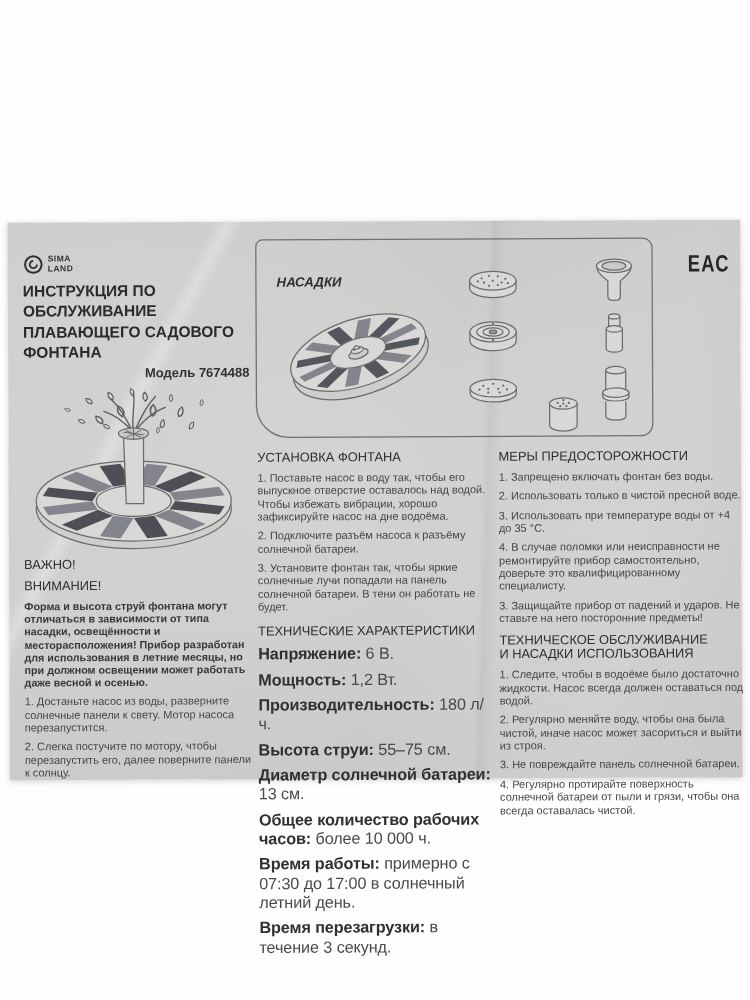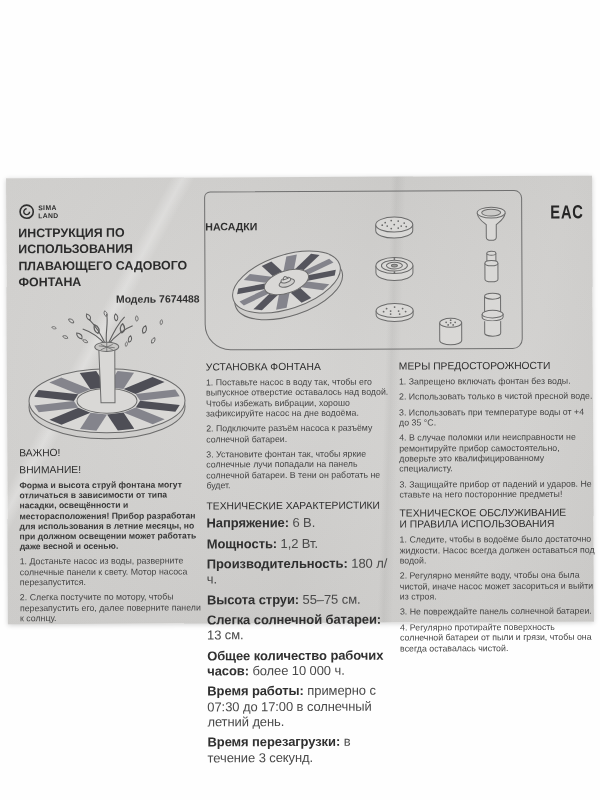--- a/index.html
+++ b/index.html
@@ -28,21 +28,21 @@
   .list p{margin:0 0 5px;}
   .spec-row{font-size:13px;color:#4a4a4a;line-height:1.18;margin:0 0 3.5px;letter-spacing:-0.1px;}
   .spec-row b{color:#303030;}
   
   .brand{display:flex;align-items:center;gap:3px;height:19px;}
   .brand-words{display:flex;flex-direction:column;font-size:6.8px;font-weight:800;
                letter-spacing:.4px;color:#2f2f2f;line-height:1.05;}
   
   .nozzle-box{position:absolute;left:198px;top:14px;width:316px;height:157px;
               border:1.2px solid #6f6f6f;border-radius:6px 8px 10px 26px;}
-  .nozzle-label{position:absolute;left:0;top:28px;font-size:10.6px;font-weight:700;color:#2e2e2e;}
+  .nozzle-label{position:absolute;left:16px;top:28px;font-size:10.6px;font-weight:700;color:#2e2e2e;font-style:italic;}
   .abs{position:absolute;}
   
   .eac{position:absolute;left:544px;top:26px;font-size:16px;font-weight:800;color:#262626;
        transform:scale(.92,1.18);transform-origin:left top;letter-spacing:1px;}
   .fountain-svg{display:block;margin-top:4px;}
 </style>
 </head>
 <body>
 
 <div class="canvas">
@@ -55,21 +55,21 @@
           <path d="M8.5,5.2 a3.3,3.3 0 1 0 3.3,3.3" fill="none" stroke="#d4d3d1" stroke-width="2.2"></path>
           <path d="M8.5,5.6 a2.9,2.9 0 1 0 2.9,2.9" fill="none" stroke="#2f2f2f" stroke-width="1.4"></path>
         </svg>
         <div class="brand-words">
           <span>SIMA</span>
           <span>LAND</span>
         </div>
       </div>
 
       <h1 class="title">
-        <span>ИНСТРУКЦИЯ ПО ИСПОЛЬЗОВАНИЯ</span><br>
+        <span>ИНСТРУКЦИЯ ПО ОБСЛУЖИВАНИЕ</span><br>
         <span>ПЛАВАЮЩЕГО САДОВОГО ФОНТАНА</span>
       </h1>
       <div class="model">Модель 7674488</div>
 
       <svg class="fountain-svg" width="178" height="132" viewBox="0 0 178 132">
         <defs>
           <path id="drop" d="M0,0 C3,1.5 4.8,5.2 2.2,7.6 C-0.6,6 -1.6,2.6 0,0 Z" fill="none" stroke="#5f5f5f" stroke-width="1.1"></path>
         </defs>
 
         <g fill="none" stroke="#5f5f5f" stroke-width="1.1">
@@ -267,21 +267,21 @@
       <div class="list">
 
           <p class="spec-row"><b>Напряжение:</b> <span>6 В.</span></p>
 
           <p class="spec-row"><b>Мощность:</b> <span>1,2 Вт.</span></p>
 
           <p class="spec-row"><b>Производительность:</b> <span>180 л/ч.</span></p>
 
           <p class="spec-row"><b>Высота струи:</b> <span>55–75 см.</span></p>
 
-          <p class="spec-row"><b>Слегка солнечной батареи:</b> <span>13 см.</span></p>
+          <p class="spec-row"><b>Диаметр солнечной батареи:</b> <span>13 см.</span></p>
 
           <p class="spec-row"><b>Общее количество рабочих часов:</b> <span>более 10 000 ч.</span></p>
 
           <p class="spec-row"><b>Время работы:</b> <span>примерно с 07:30 до 17:00 в солнечный летний день.</span></p>
 
           <p class="spec-row"><b>Время перезагрузки:</b> <span>в течение 3 секунд.</span></p>
         </div>
     </div>
 
     <div class="col col3">
@@ -290,21 +290,21 @@
 
       <p class="t">1. Запрещено включать фонтан без воды.</p>
           <p class="t">2. Использовать только в чистой пресной воде.</p>
           <p class="t">3. Использовать при температуре воды от +4 до 35 °C.</p>
           <p class="t">4. В случае поломки или неисправности не ремонтируйте прибор самостоятельно, доверьте это квалифицированному специалисту.</p>
           <p class="t">3. Защищайте прибор от падений и ударов. Не ставьте на него посторонние предметы!</p>
         </div>
 
       <h2 class="h mt7">
         <span>ТЕХНИЧЕСКОЕ ОБСЛУЖИВАНИЕ</span><br>
-        <span>И ПРАВИЛА ИСПОЛЬЗОВАНИЯ</span>
+        <span>И НАСАДКИ ИСПОЛЬЗОВАНИЯ</span>
       </h2>
       <div class="list">
 
       <p class="t">1. Следите, чтобы в водоёме было достаточно жидкости. Насос всегда должен оставаться под водой.</p>
           <p class="t">2. Регулярно меняйте воду, чтобы она была чистой, иначе насос может засориться и выйти из строя.</p>
           <p class="t">3. Не повреждайте панель солнечной батареи.</p>
           <p class="t">4. Регулярно протирайте поверхность солнечной батареи от пыли и грязи, чтобы она всегда оставалась чистой.</p>
         </div>
     </div>
 

